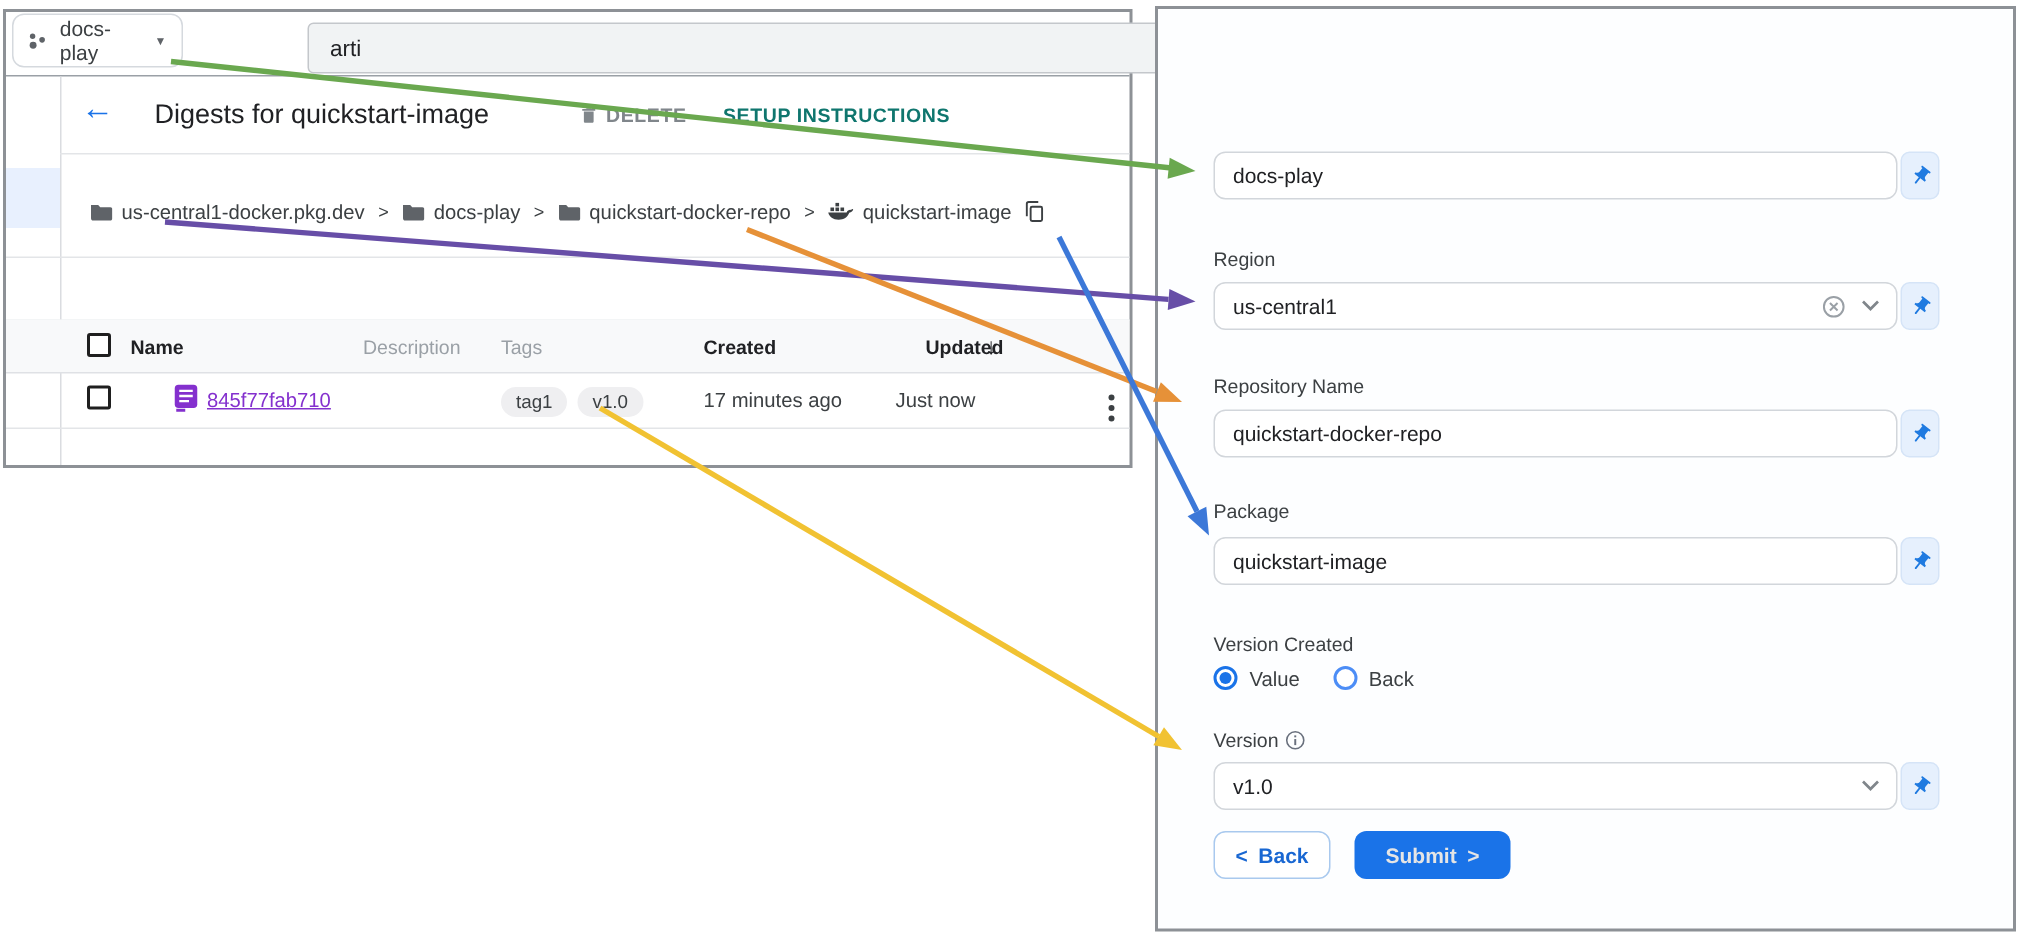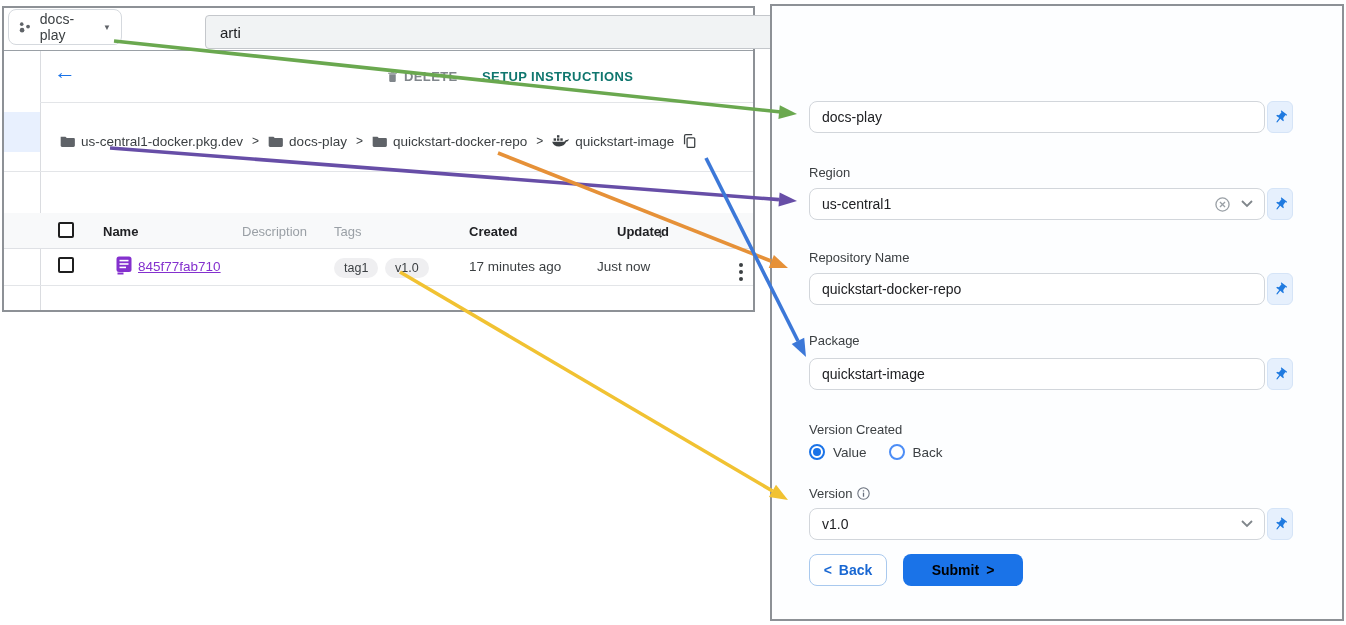--- a/index.html
+++ b/index.html
@@ -68,21 +68,21 @@
   .inicon { position:absolute; top:9px; cursor:pointer; display:flex; }
   .radiorow { position:absolute; left:37px; display:flex; align-items:center; gap:8px; font-size:13.5px; color:#3c4043; }
   .radio { width:16px; height:16px; border-radius:50%; border:2px solid #4c8df6; background:#fff;
     display:flex; align-items:center; justify-content:center; cursor:pointer; }
   .radio.sel { border-color:#1a73e8; }
   .radio.sel i { width:8px; height:8px; border-radius:50%; background:#1a73e8; }
   .infoicon { display:inline-flex; margin-left:5px; vertical-align:-2px; }
   .btn { position:absolute; height:32px; border-radius:8px; font-size:14px; font-weight:700;
     display:flex; align-items:center; justify-content:center; gap:7px; cursor:pointer; }
   .btn-back { left:37px; top:548px; width:78px; background:#fff; border:1.5px solid #a9c9ee; color:#1967d2; }
-  .btn-submit { left:131px; top:548px; width:120px; background:#1a73e8; border:none; color:#000000; }
+  .btn-submit { left:131px; top:548px; width:104px; background:#1a73e8; border:none; color:#e5e5e5; }
 
   .arrows { position:absolute; left:0; top:0; width:1346px; height:625px; pointer-events:none; z-index:50; }
 </style>
 </head>
 <body>
 
 <div class="stage">
 
   <div class="console">
 
@@ -95,20 +95,21 @@
       <span class="plabel">docs-play</span>
       <span class="caret">▼</span>
     </div>
     <input class="abs searchbox" value="arti" style="">
     <div class="abs topbar-divider"></div>
 
     <div class="abs side-highlight"></div>
     <div class="abs side-divider"></div>
 
     <div class="abs backarrow">←</div>
+    <div class="abs pagetitle">Digests for quickstart-image</div>
     <div class="abs toolbtn delete">
       <svg width="13" height="14" viewBox="0 0 24 24">
         <path fill="#80868b" d="M6 7h12v12.3c0 1-.8 1.7-1.7 1.7H7.7C6.8 21 6 20.3 6 19.3V7zm3.5-4h5l1 1H20v2H4V4h4.5l1-1z"></path>
       </svg>
       <span>DELETE</span>
     </div>
     <div class="abs toolbtn setup">
       <span>SETUP INSTRUCTIONS</span>
     </div>
     <div class="abs divider" style="left:36px; top:94px; width:713px;"></div>
@@ -153,21 +154,21 @@
           <path d="M4 17V4a2 2 0 0 1 2-2h10" fill="none" stroke="#3c4043" stroke-width="2"></path>
         </svg>
       </span>
     </div>
     <div class="abs divider" style="left:0; top:163px; width:749px;"></div>
 
     <div class="abs divider" style="left:0; top:205px; width:749px; background:#dfe1e5;"></div>
 
     <div class="abs hdr-bg"></div>
     <div class="abs checkbox" style="left:54px; top:214px;"></div>
-    <span class="th" style="left:99px; top:216px;">Name</span>
+    <span class="th" style="left:83px; top:216px;">Name</span>
     <span class="th muted" style="left:238px; top:216px;">Description</span>
     <span class="th muted" style="left:330px; top:216px;">Tags</span>
     <span class="th" style="left:465px; top:216px;">Created</span>
     <span class="th" style="left:593px; top:216px;margin-left:20px;">Updated</span>
     <span class="th" style="left:653px; top:215px; font-size:15px;">↓</span>
     <div class="abs divider" style="left:0; top:240px; width:749px; background:#dfe1e5;"></div>
 
     <div>
       <div class="abs checkbox" style="left:54px; top:249px;"></div>
       <svg class="abs" style="left:112px; top:248px;" width="17" height="19" viewBox="0 0 17 19">

